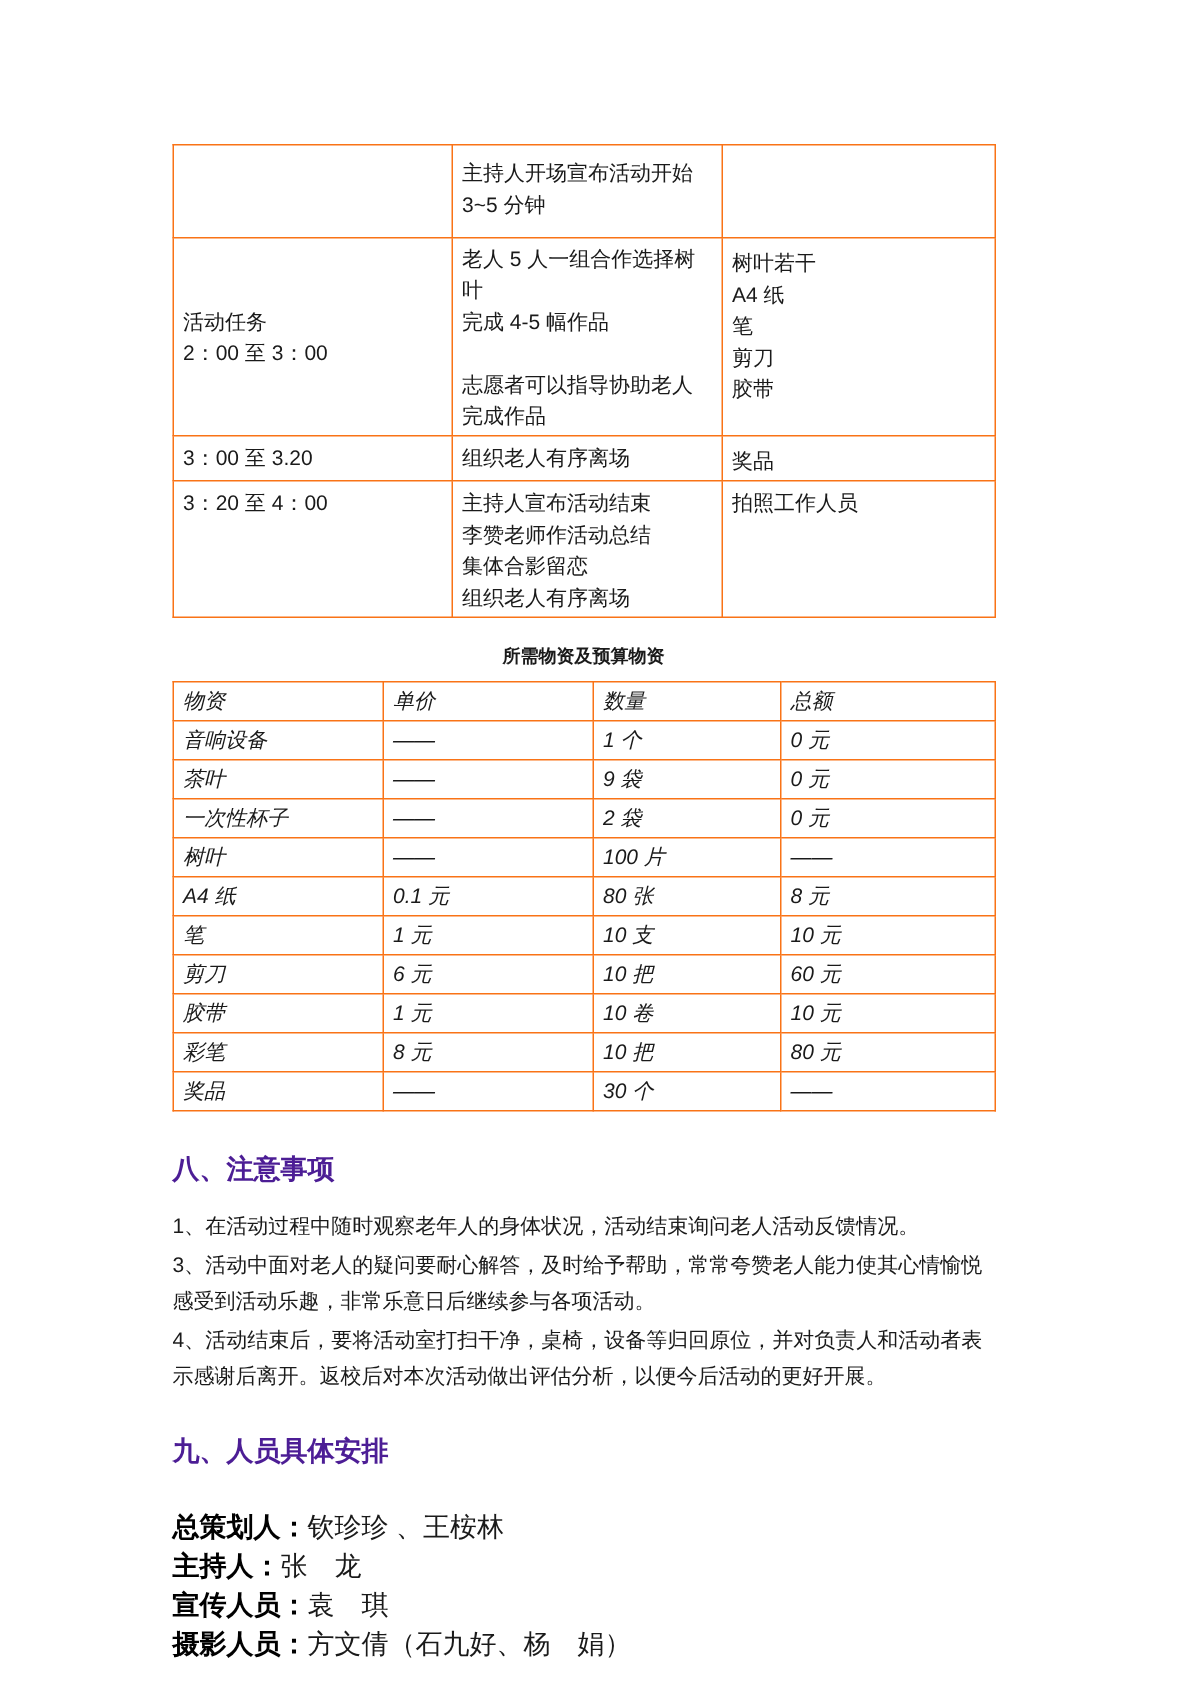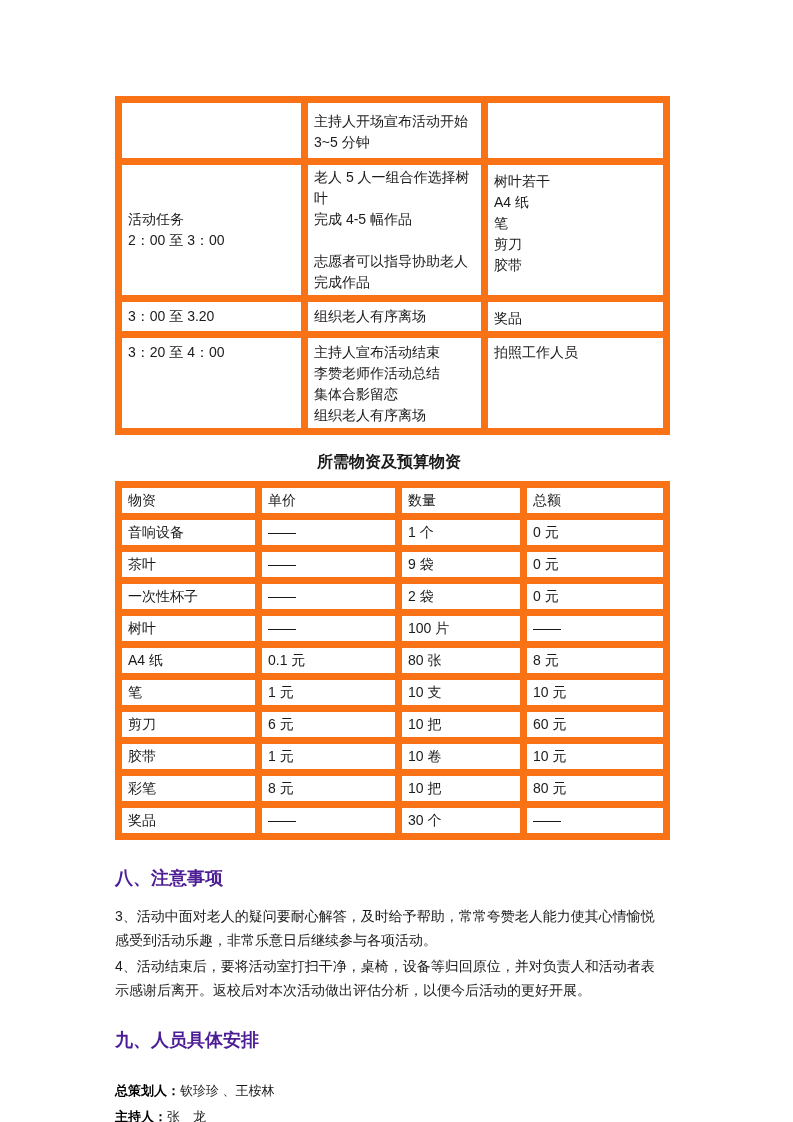--- a/index.html
+++ b/index.html
@@ -10,52 +10,52 @@
     color:#1a1a1a;
   }
   .content{
     position:absolute;left:115px;top:96px;width:548px;
   }
   table.tbl{
     border-collapse:collapse;table-layout:fixed;width:548px;
     font-size:14px;color:#1a1a1a;
   }
   table.tbl td, table.tbl th{
-    border:7px solid #f97316;
+    border:1px solid #f97316;
     padding:2px 6px;
     box-sizing:border-box;
     white-space:pre-line;
     line-height:21px;
     font-weight:normal;
     text-align:left;
     overflow:hidden;
   }
   .schedule td{vertical-align:middle;}
   .schedule td.c3{vertical-align:top;padding-top:6px;}
   .schedule tr.r0{height:62px;}
   .schedule tr.r0 td{vertical-align:top;padding-top:8px;}
   .schedule tr.r1{height:132px;}
   .schedule tr.r2{height:23px;}
   .schedule tr.r3{height:80px;margin-left:12px;}
   .schedule tr.r3 td{vertical-align:top;padding-top:4px;}
   .tbl-title{
-    width:548px;text-align:center;font-weight:bold;font-size:16px;
+    width:548px;text-align:center;font-weight:bold;font-size:12px;
     margin-top:17px;margin-bottom:8px;
   }
   .materials tr{height:21px;}
-  .materials td, .materials th{padding:0 6px;line-height:20px;}
+  .materials td, .materials th{padding:0 6px;line-height:20px;font-style:italic;}
   .section-heading{
     font-size:18px;font-weight:bold;margin:26px 0 14px 0;color:#4c1d95;
   }
   .para{
     font-size:14px;line-height:24px;margin:0 0 2px 0;
   }
   .staff-block{margin-top:26px;}
   .staff-line{
-    font-size:13px;line-height:26px;
+    font-size:18px;line-height:26px;
   }
   .staff-role{font-weight:bold;color:#000;}
 </style>
 </head>
 <body>
 
 <div class="page">
   <div class="content">
 
     <table class="tbl schedule">
@@ -173,20 +173,21 @@
         <tr>
           <td>奖品</td>
           <td>——</td>
           <td>30 个</td>
           <td>——</td>
         </tr>
       </tbody>
     </table>
 
     <div class="section-heading">八、注意事项</div>
+    <p class="para">1、在活动过程中随时观察老年人的身体状况，活动结束询问老人活动反馈情况。</p>
     <p class="para">3、活动中面对老人的疑问要耐心解答，及时给予帮助，常常夸赞老人能力使其心情愉悦感受到活动乐趣，非常乐意日后继续参与各项活动。</p>
     <p class="para">4、活动结束后，要将活动室打扫干净，桌椅，设备等归回原位，并对负责人和活动者表示感谢后离开。返校后对本次活动做出评估分析，以便今后活动的更好开展。</p>
 
     <div class="section-heading">九、人员具体安排</div>
     <div class="staff-block">
       <div class="staff-line">
         <span class="staff-role">总策划人：</span><span>钦珍珍 、王桉林</span>
       </div>
       <div class="staff-line">
         <span class="staff-role">主持人：</span><span>张　龙</span>

